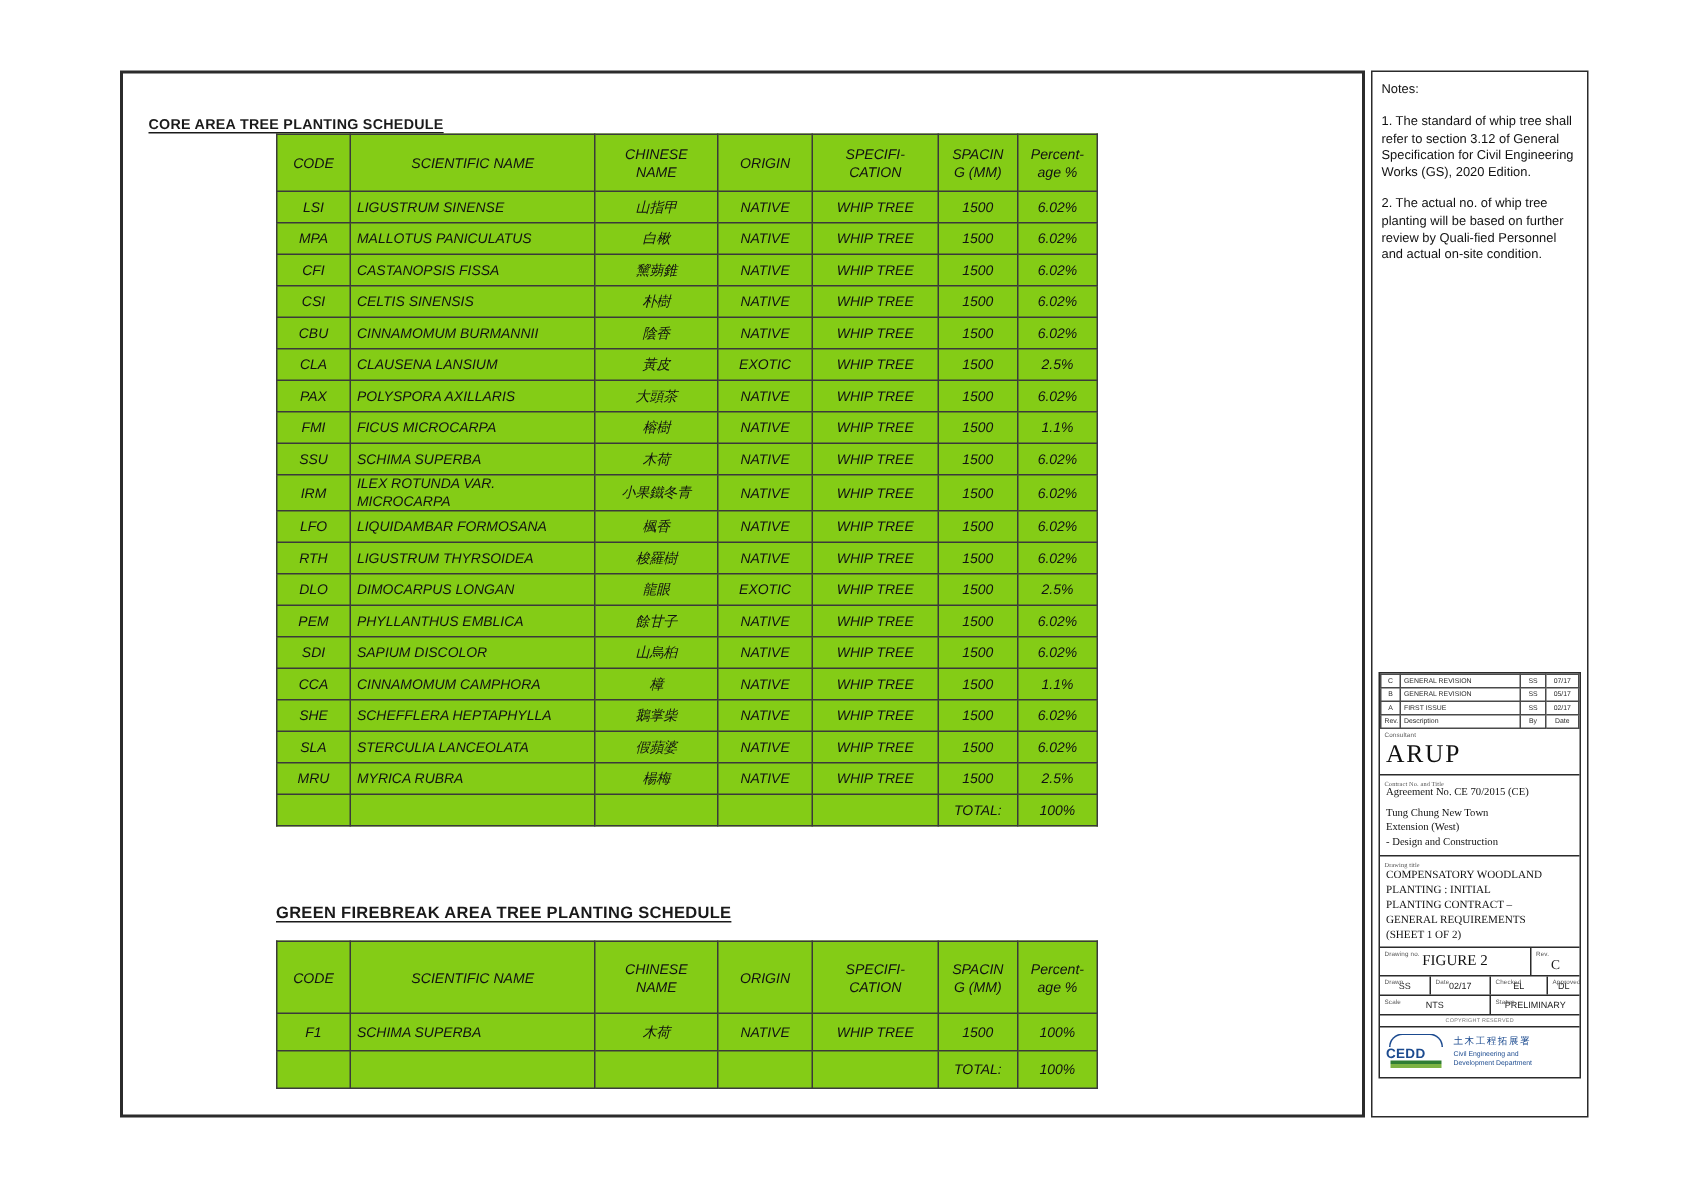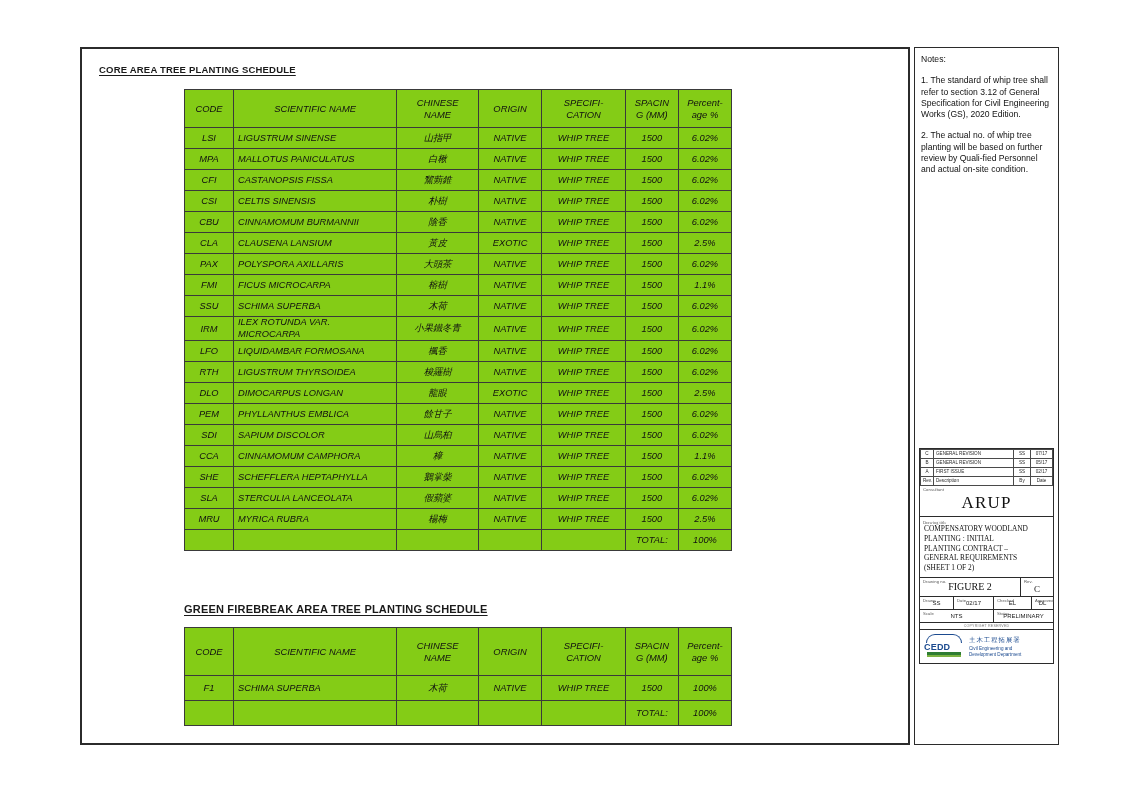--- a/index.html
+++ b/index.html
@@ -29,21 +29,21 @@
   
   .sched-title {
     position: absolute;
     font-size: 9.5px;
     font-weight: bold;
     letter-spacing: 0.2px;
     text-decoration: underline;
     text-underline-offset: 2px;
     white-space: nowrap;
   }
-  #title-core  { left: 17px;  top: 15px; }
+  #title-core  { left: 17px;  top: 29px; }
   #title-green { left: 102px; top: 554px; font-size: 11px; }
 
   
   table.sched {
     position: absolute;
     border-collapse: collapse;
     table-layout: fixed;
     background: #84cc16;
     font-style: italic;
   }
@@ -130,21 +130,21 @@
   .rv-c { width: 17px; text-align: center; }
   .rv-d { width: 22px; text-align: center; }
 
   .cell { position: relative; padding: 7px 4px 4px 4px; }
   .cell-lbl {
     position: absolute; left: 3px; top: 1px;
     font-size: 4.2px; color: #555;
     letter-spacing: 0.1px;
   }
 
-  #consultant { height: 30px; display: flex; align-items: center; justify-content: center; }
+  #consultant { height: 30px; display: flex; align-items: center; }
   #arup {
     font-family: "Liberation Serif", serif;
     font-size: 17px;
     letter-spacing: 1.2px;
     color: #111;
   }
 
   .serif-blk {
     font-family: "Liberation Serif", serif;
     font-size: 7.1px;
@@ -541,20 +541,30 @@
         </table>
       </div>
 
       <div class="tb-row">
         <div class="cell" id="consultant" style="flex:1">
           <span class="cell-lbl">Consultant</span>
           <span id="arup">ARUP</span>
         </div>
       </div>
 
+      <div class="tb-row">
+        <div class="cell serif-blk" style="flex:1">
+          <span class="cell-lbl">Contract No. and Title</span>
+          <div>Agreement No. CE 70/2015 (CE)</div>
+          <div class="gap"></div>
+          <div>Tung Chung New Town</div>
+          <div>Extension (West)</div>
+          <div>- Design and Construction</div>
+        </div>
+      </div>
 
       <div class="tb-row">
         <div class="cell serif-blk" id="dwgtitle" style="flex:1">
           <span class="cell-lbl">Drawing title</span>
           <div>COMPENSATORY WOODLAND</div>
           <div>PLANTING :  INITIAL</div>
           <div>PLANTING CONTRACT –</div>
           <div>GENERAL REQUIREMENTS</div>
           <div>(SHEET 1 OF 2)</div>
         </div>

